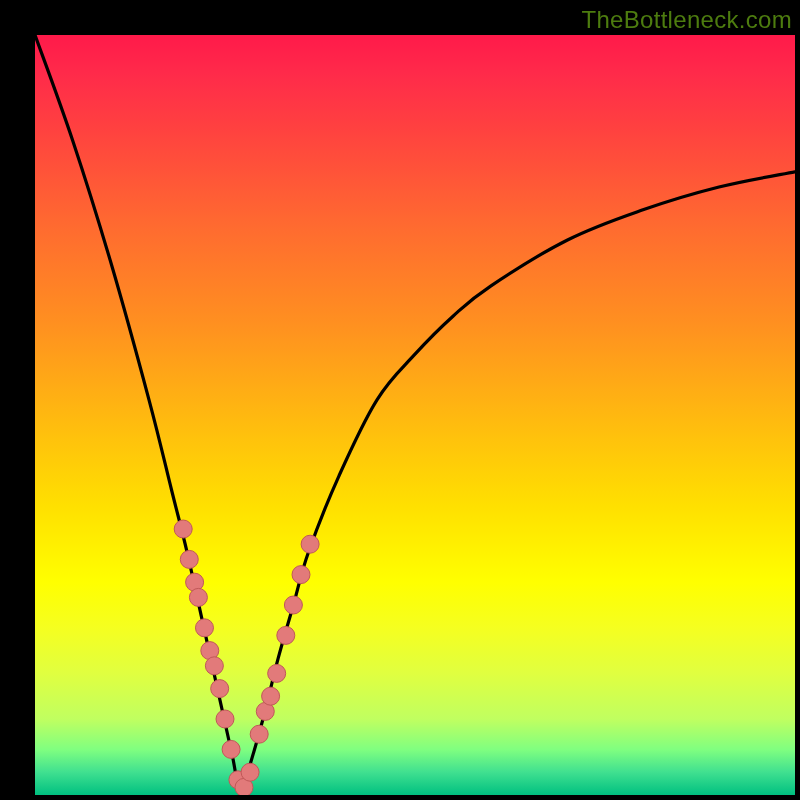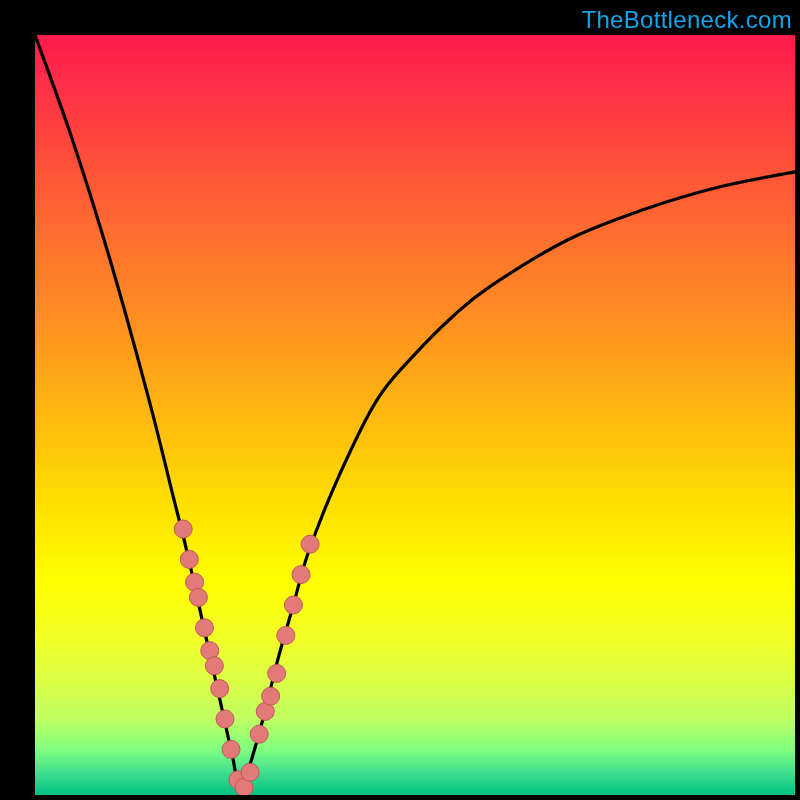--- a/index.html
+++ b/index.html
@@ -29,21 +29,21 @@
       #e0ff40 84%,
       #c0ff60 90%,
       #80ff80 94%,
       #40e090 97%,
       #00c080 100%);
   }
   .attribution {
     position: absolute;
     top: 6px;
     right: 8px;
-    color: #0ea5e9;
+    color: #4d7c0f;
     font-size: 24px;
     font-weight: 500;
     letter-spacing: 0.3px;
     z-index: 50;
   }
   svg.plot {
     position: absolute;
     inset: 0;
     width: 100%;
     height: 100%;

